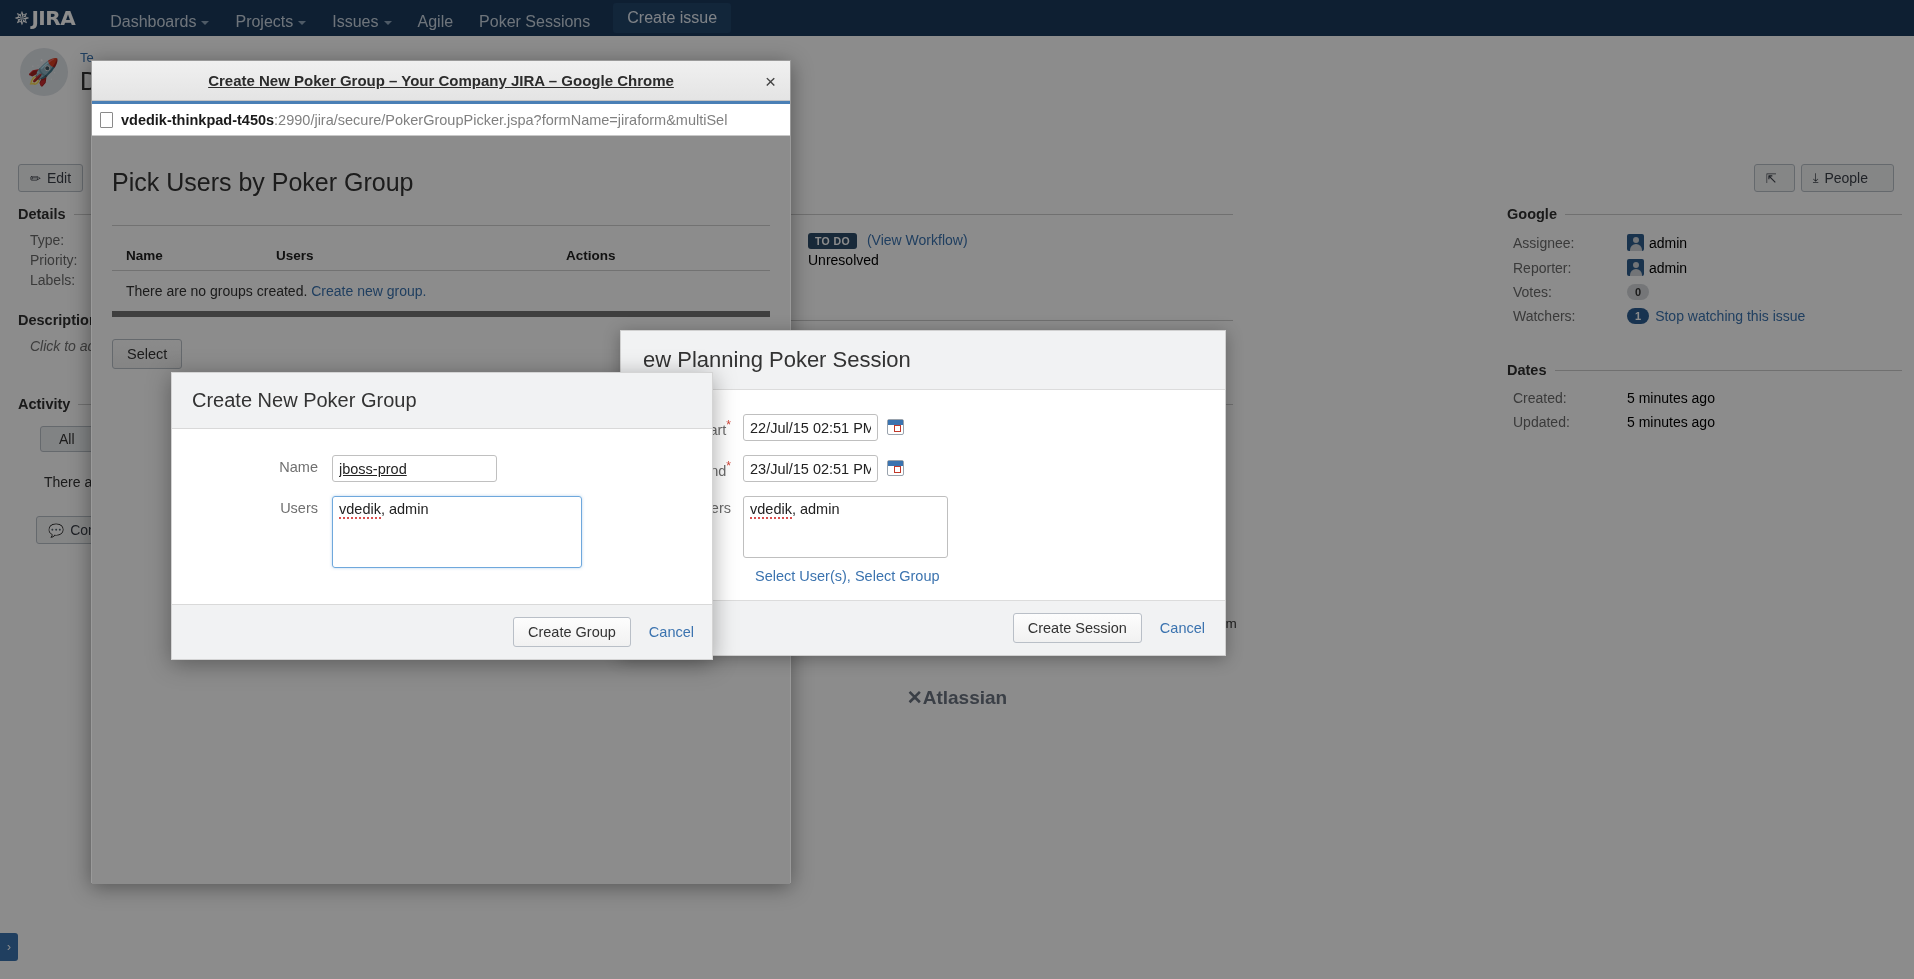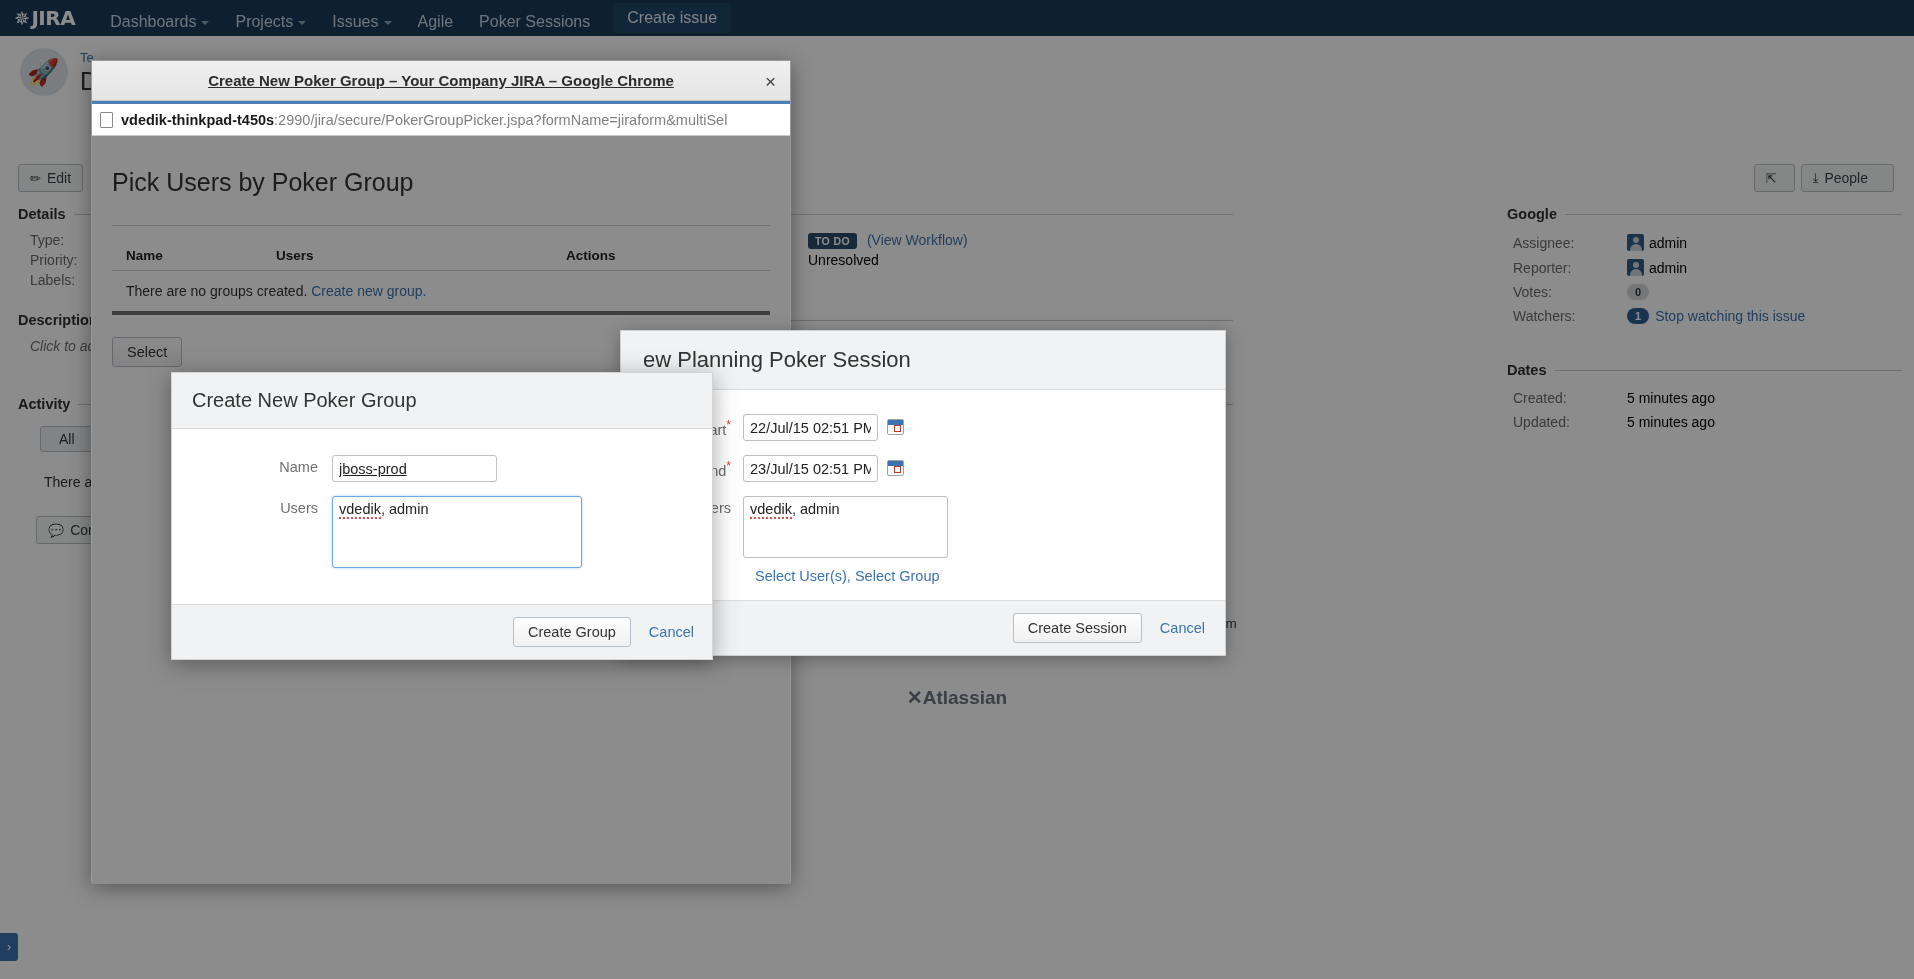--- a/index.html
+++ b/index.html
@@ -202,21 +202,21 @@
     position: absolute; inset: 0; background: rgba(0,0,0,0.45); z-index: 2;
   }
   .pop-page { position: absolute; inset: 0; padding: 22px 20px; z-index: 1; }
   .pop-h1 { font-size: 25px; color: #333; font-weight: normal; margin: 10px 0 0 0; }
   .pop-rule { height: 1px; background: #cfcfcf; margin-top: 28px; }
   .grp-table { width: 100%; border-collapse: collapse; margin-top: 22px; font-size: 14px; }
   .grp-table th {
     text-align: left; font-size: 13.5px; color: #222; padding: 0 0 7px 14px;
     border-bottom: 1px solid #cfcfcf; font-weight: bold;
   }
-  .grp-table td { padding: 12px 0 12px 14px; border-bottom: 4px solid #737373; color: #333; }
+  .grp-table td { padding: 12px 0 12px 14px; border-bottom: 6px solid #737373; color: #333; }
   .pop-select-btn { margin-top: 22px; }
 
   
   .modal-cng {
     position: absolute; left: 171px; top: 372px; width: 542px;
     background: #fff; z-index: 40; box-shadow: 0 4px 22px rgba(0,0,0,.35);
     border: 1px solid #d4d4d4;
   }
   .modal-head {
     background: #f1f2f3; padding: 16px 20px; border-bottom: 1px solid #d9d9d9;

